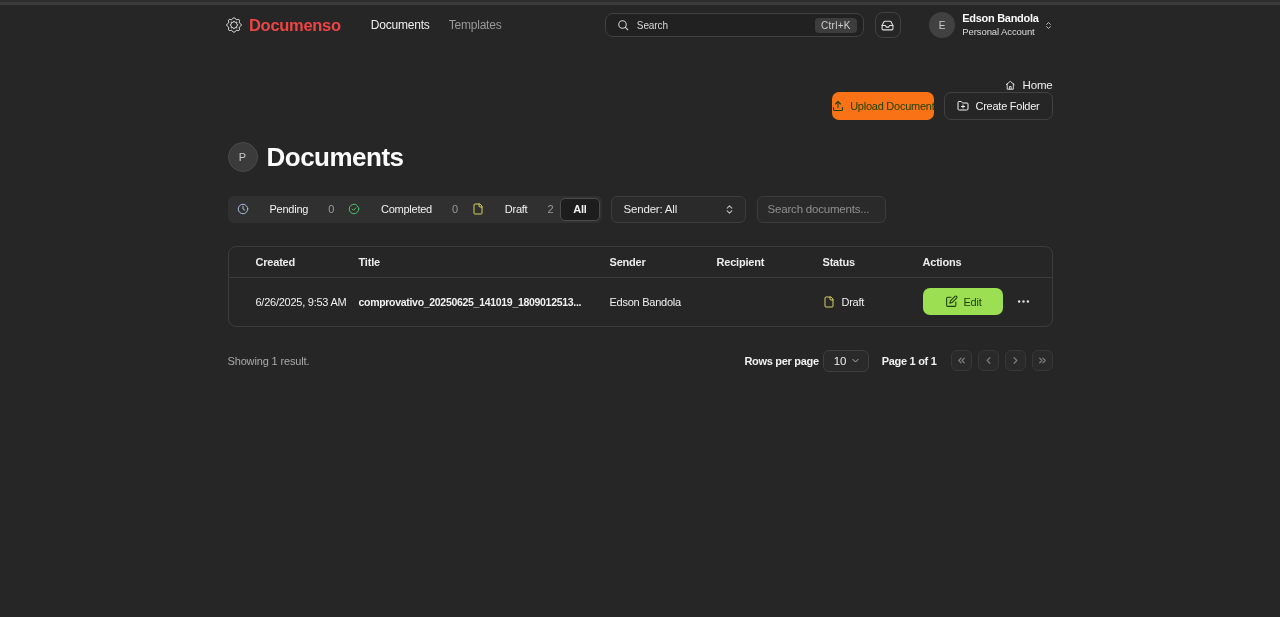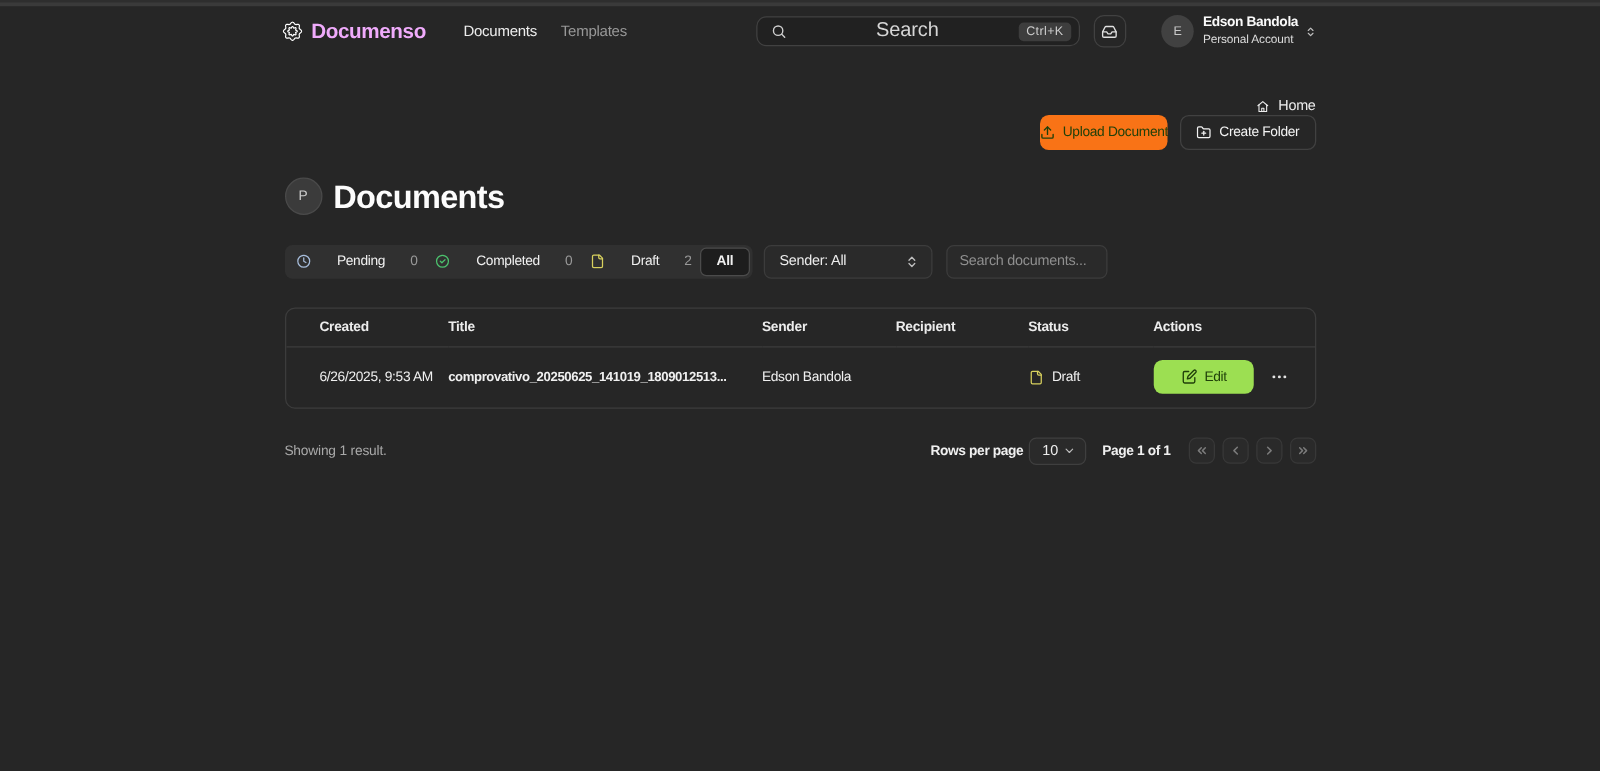--- a/index.html
+++ b/index.html
@@ -12,28 +12,28 @@
     position:relative;
   }
   .top-strip { position:absolute; top:0; left:0; width:100%; height:5px; background:#3a3a3a; border-top:2px solid #2e2e2e; }
   .container { width:825px; margin:0 auto; position:relative; }
 
   
   .app-header { padding-top:7px; }
   .app-header .container { display:flex; align-items:center; height:36px; }
   .brand { display:flex; align-items:center; gap:7px; cursor:pointer; }
   .brand svg { width:16px; height:16px; color:#fff; margin-left:-1.5px; }
-  .brand-name { font-size:16.5px; letter-spacing:-0.45px; font-weight:bold; letter-spacing:-0.3px; color:#f0abfc; }
+  .brand-name { font-size:16.5px; letter-spacing:-0.45px; font-weight:bold; letter-spacing:-0.3px; color:#ef4444; }
   .main-nav { display:flex; align-items:center; gap:19px; margin-left:30px; }
   .nav-link { font-size:12px; letter-spacing:-0.2px; font-weight:500; color:#989898; cursor:pointer; text-decoration:none; }
   .nav-link.active { color:#ededed; }
   .search-box { margin-left:auto; width:259px; height:24px; border:1px solid #414141; border-radius:8px;
     background:#212121; display:flex; align-items:center; padding:0 6px 0 11px; cursor:pointer; }
   .search-box svg { width:12px; height:12px; color:#cfcfcf; flex:none; }
-  .search-placeholder { margin-left:8px; font-size:16px; letter-spacing:-0.1px; white-space:nowrap; color:#d6d6d6; font-weight:500; flex:1;text-align:center; }
+  .search-placeholder { margin-left:8px; font-size:10px; letter-spacing:-0.1px; white-space:nowrap; color:#d6d6d6; font-weight:500; flex:1; }
   .kbd { background:#3d3d3d; color:#cfcfcf; border-radius:4px; font-size:10px; font-weight:500; padding:2px 6px; letter-spacing:0.3px; }
   .inbox-btn { margin-left:11px; width:26px; height:26px; border:1px solid #414141; border-radius:8px; background:transparent;
     display:flex; align-items:center; justify-content:center; cursor:pointer; }
   .inbox-btn svg { width:13px; height:13px; color:#e0e0e0; }
   .account { margin-left:28px; display:flex; align-items:center; cursor:pointer; }
   .avatar { width:26.5px; height:26.5px; border-radius:50%; background:#414141; color:#c9c9c9; display:flex; align-items:center;
     justify-content:center; font-size:10px; font-weight:500; flex:none; }
   .account-texts { margin-left:7px; line-height:1.15; }
   .account-name { font-size:11px; letter-spacing:-0.3px; font-weight:bold; color:#fafafa; white-space:nowrap; }
   .account-type { font-size:9.5px; letter-spacing:-0.1px; color:#dcdcdc; margin-top:1.5px; white-space:nowrap; }

